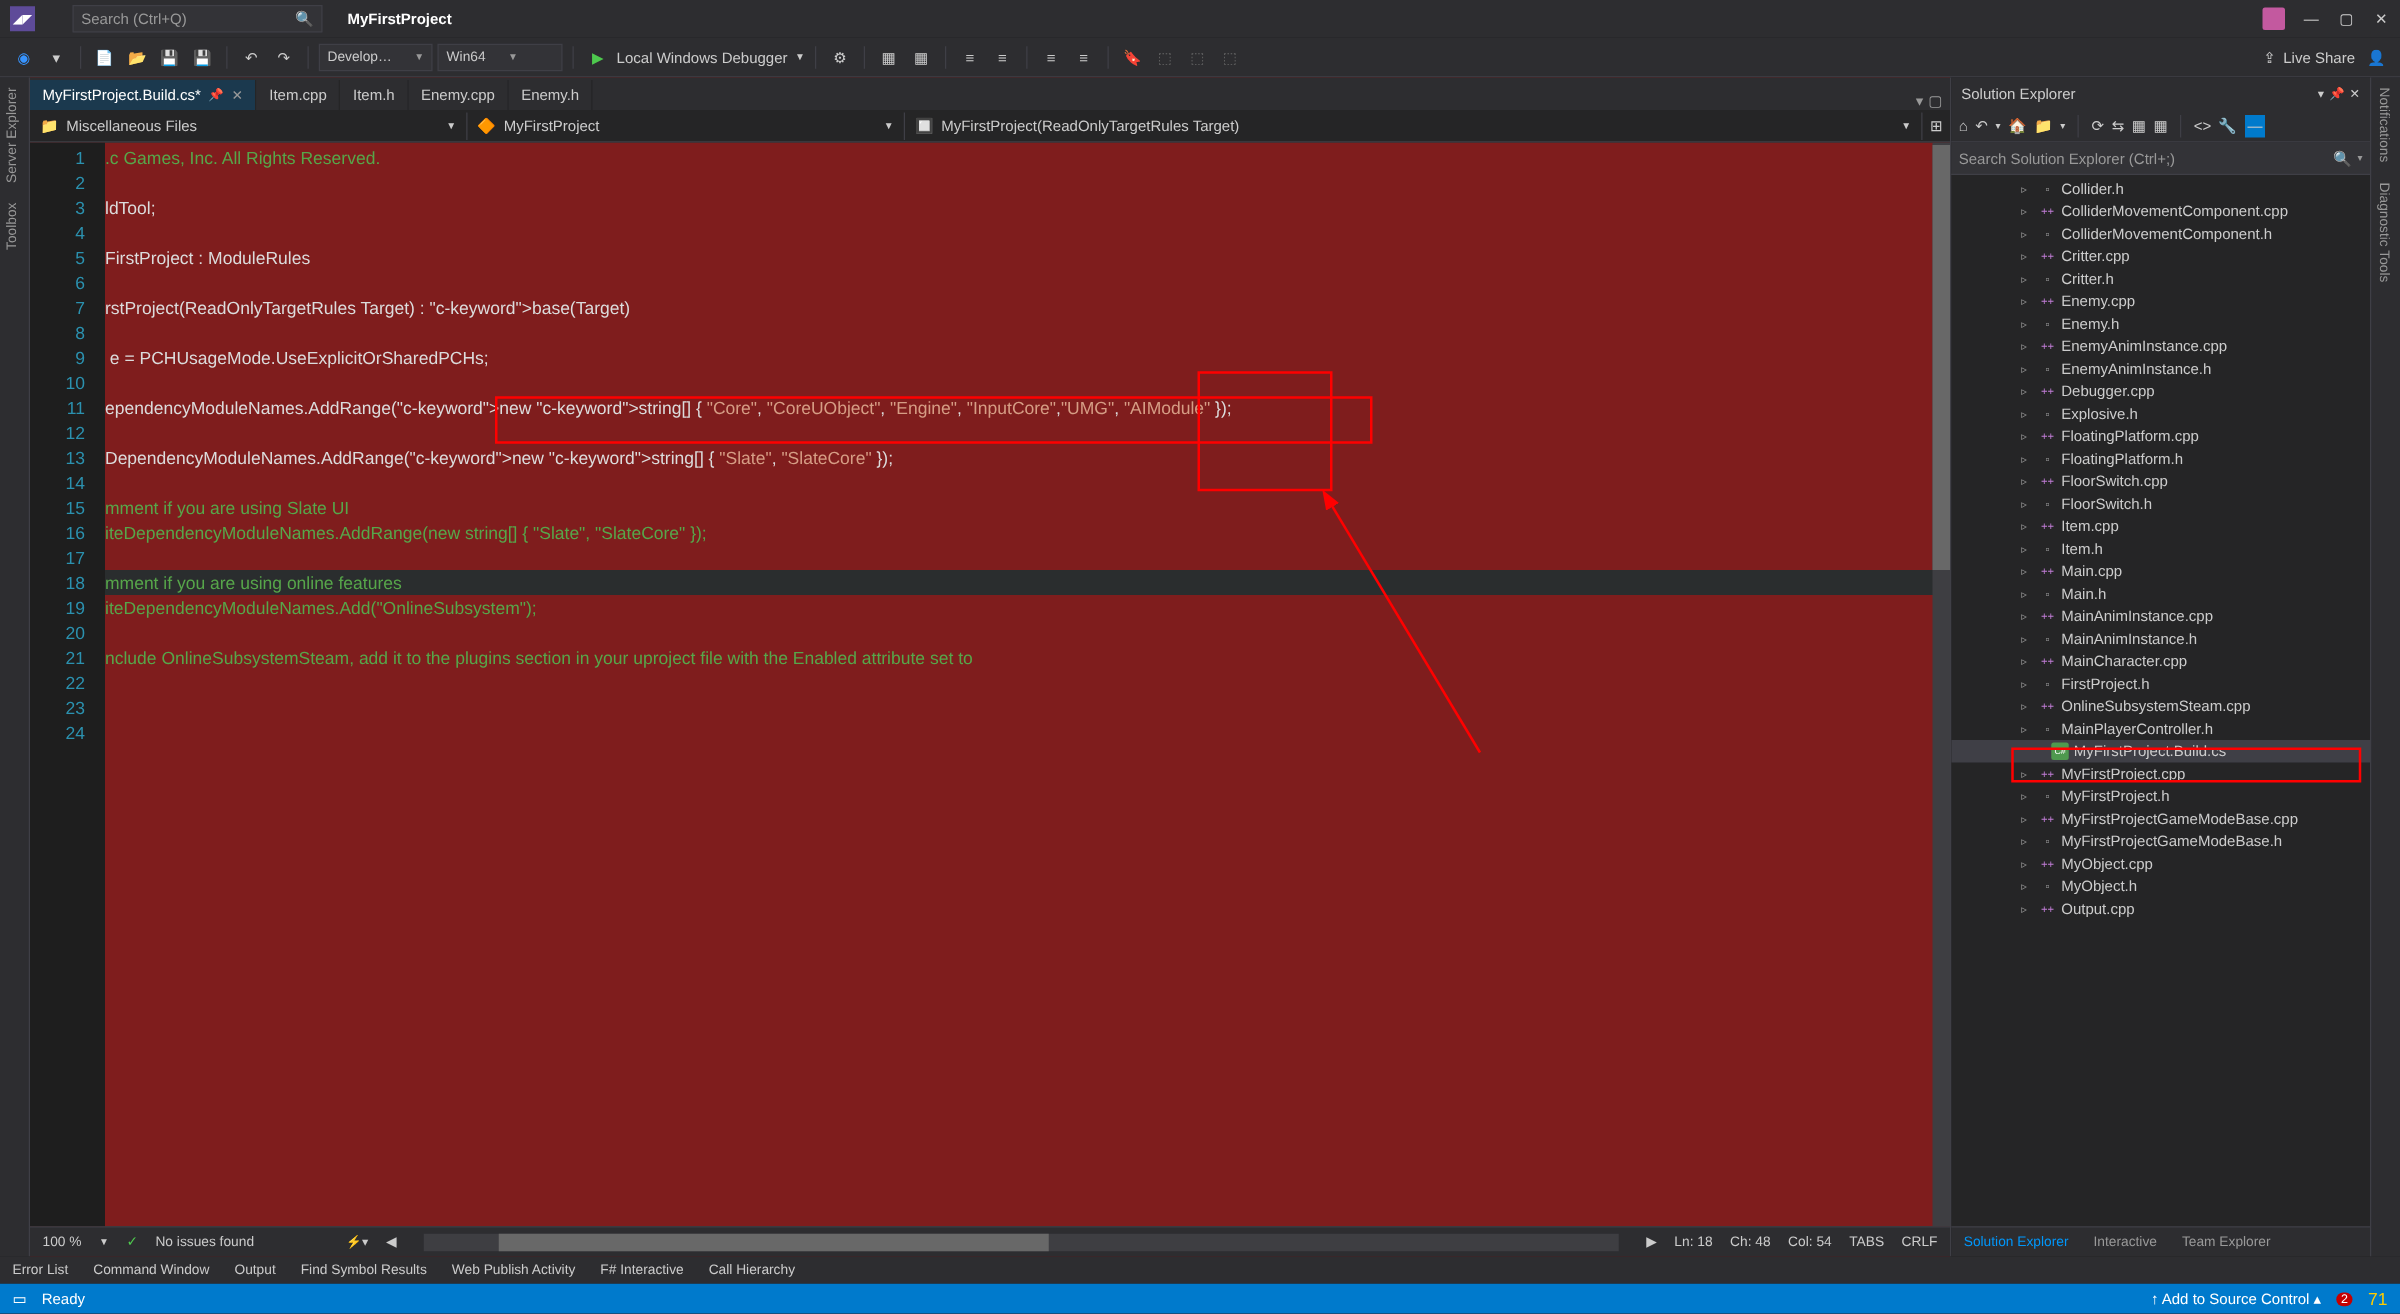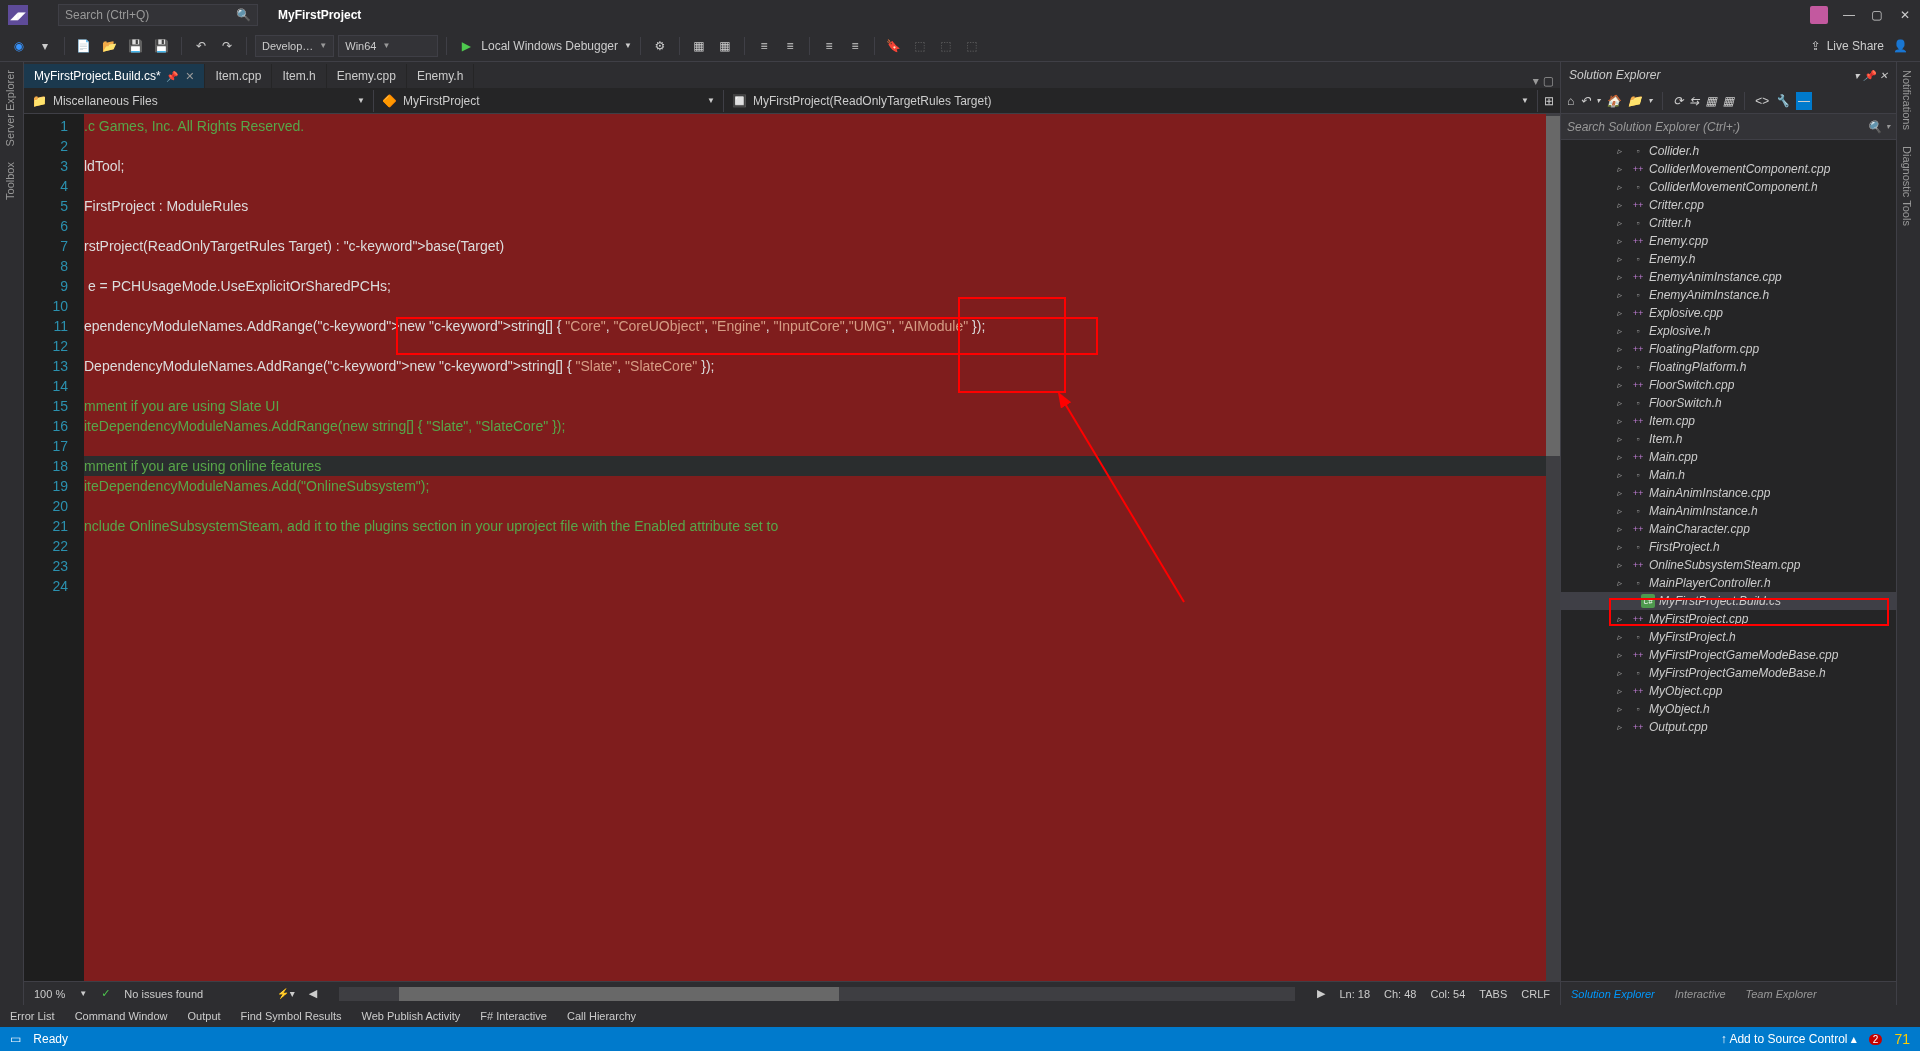--- a/index.html
+++ b/index.html
@@ -14,21 +14,21 @@
 .titlebar .search-box .sicon{margin-left:auto;}
 .titlebar .project-name { margin-left: 20px; font-weight: 600; color: #fff; }
 .titlebar .win-controls { margin-left: auto; display: flex; gap: 14px; align-items:center;}
 .titlebar .win-controls .avatar{width:18px;height:18px;background:#c3599f;border-radius:2px;}
 .titlebar .win-controls span{width:14px;text-align:center;}
 
 
 .toolbar { height: 32px; background: #2d2d30; border-bottom: 1px solid #3f3f46; display: flex; align-items: center; padding: 0 8px; gap:4px;}
 .tb-btn{width:22px;height:22px;display:flex;align-items:center;justify-content:center;color:#ccc;}
 .tb-sep{width:1px;height:18px;background:#3f3f46;margin:0 4px;}
-.tb-drop{height:22px;background:#333337;border:1px solid #3f3f46;display:flex;align-items:center;padding:0 6px;gap:6px;font-size:11px;}
+.tb-drop{height:22px;background:#333337;border:1px solid #3f3f46;display:flex;align-items:center;padding:0 6px;gap:18px;font-size:11px;}
 .tb-drop .arrow{font-size:8px;color:#999;}
 .tb-play{color:#4ec94e;}
 .live-share{margin-left:auto;display:flex;align-items:center;gap:6px;}
 
 
 .main-area { display: flex; height: calc(100% - 30px - 32px - 24px - 22px); }
 .left-rail { width: 24px; background: #2d2d30; border-right:1px solid #3f3f46; }
 .left-rail .vtab { writing-mode: vertical-rl; text-orientation: mixed; padding: 8px 4px; font-size: 11px; color:#999; transform: rotate(180deg); cursor:pointer;}
 .right-rail { width: 24px; background: #2d2d30; border-left:1px solid #3f3f46;}
 .right-rail .vtab { writing-mode: vertical-rl; padding: 8px 4px; font-size: 11px; color:#999; cursor:pointer;}
@@ -265,21 +265,21 @@
         </div>
       <span>▶</span>
       <span>Ln: 18</span>
       <span>Ch: 48</span>
       <span>Col: 54</span>
       <span>TABS</span>
       <span>CRLF</span>
     </div>
   </div>
 
-  <div class="sidepanel" style="position:relative;font-style:italic;">
+  <div class="sidepanel" style="position:relative;">
     <div class="sp-title">
       <span>Solution Explorer</span>
       <div class="icons">
         <span>▾</span>
         <span>📌</span>
         <span>✕</span>
       </div>
     </div>
     <div class="sp-toolbar">
       <span>⌂</span>
@@ -345,21 +345,21 @@
           <span>EnemyAnimInstance.cpp</span>
         </div>
         <div class="tree-row">
           <span class="tree-arrow">▹</span>
           <span class="file-icon fi-h">▫</span>
           <span>EnemyAnimInstance.h</span>
         </div>
         <div class="tree-row">
           <span class="tree-arrow">▹</span>
           <span class="file-icon fi-cpp">++</span>
-          <span>Explosive.cpp</span>
+          <span>Debugger.cpp</span>
         </div>
         <div class="tree-row">
           <span class="tree-arrow">▹</span>
           <span class="file-icon fi-h">▫</span>
           <span>Explosive.h</span>
         </div>
         <div class="tree-row">
           <span class="tree-arrow">▹</span>
           <span class="file-icon fi-cpp">++</span>
           <span>FloatingPlatform.cpp</span>

